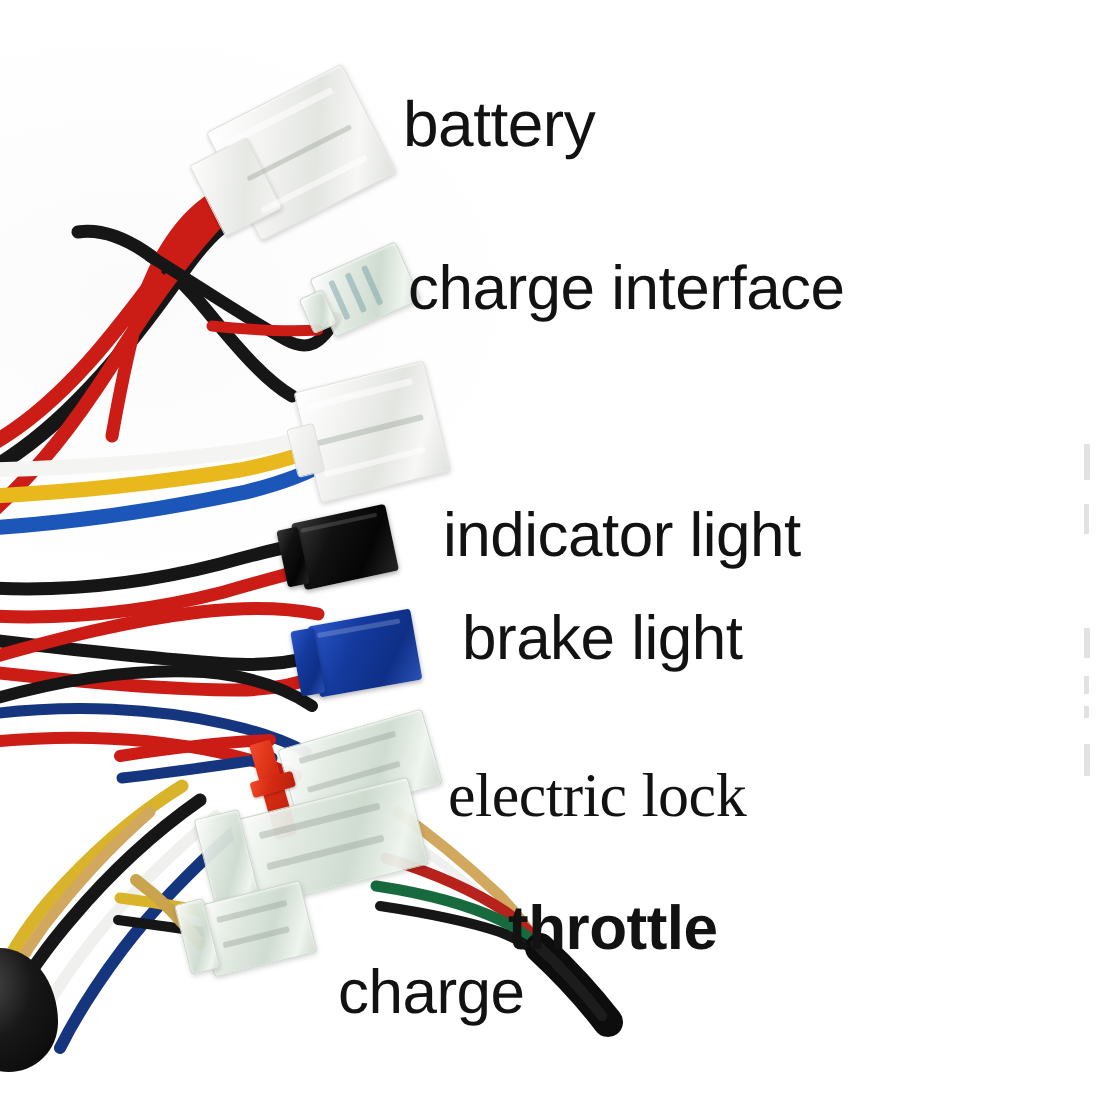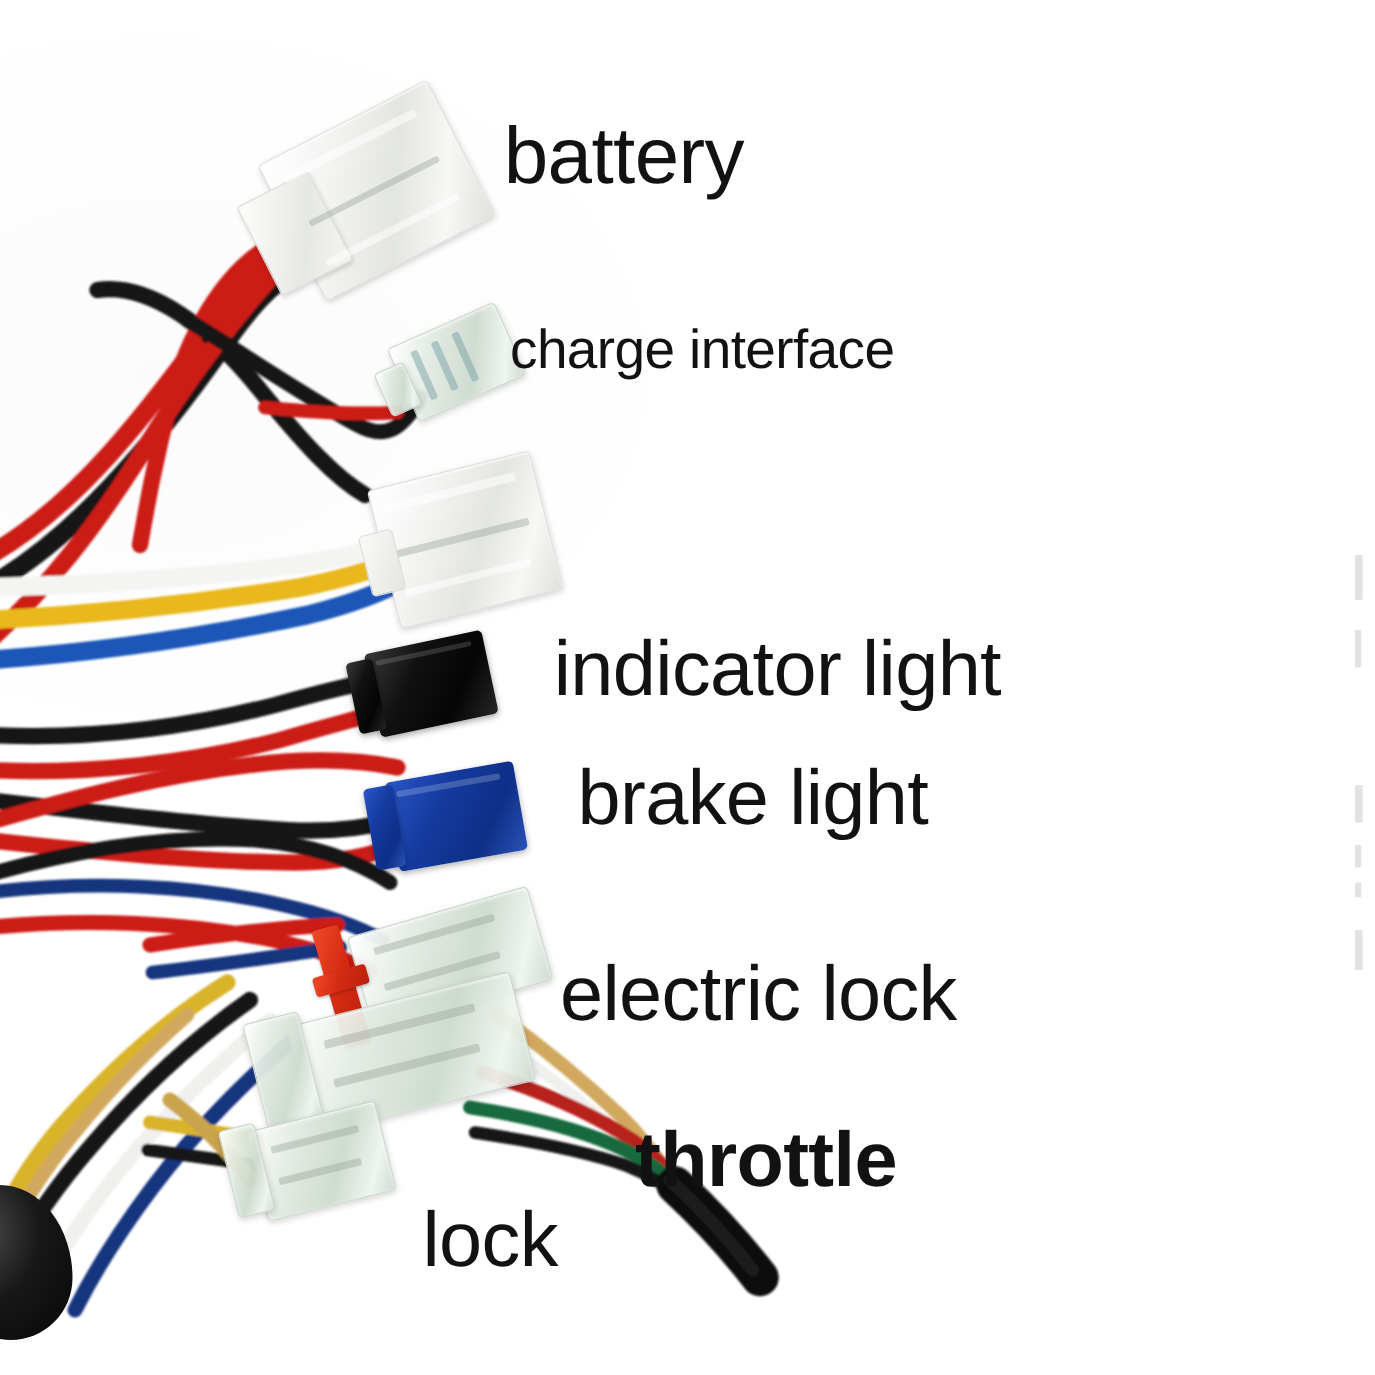--- a/index.html
+++ b/index.html
@@ -206,20 +206,20 @@
   <div class="corner-blob" style="left:-54px;top:948px;width:112px;height:124px;border-radius:48% 52% 44% 56% / 40% 60% 40% 60%;"></div>
 
   <div class="edge-mark" style="left:1084px;top:444px;width:6px;height:36px;"></div>
   <div class="edge-mark" style="left:1084px;top:504px;width:5px;height:30px;"></div>
   <div class="edge-mark" style="left:1084px;top:628px;width:6px;height:30px;"></div>
   <div class="edge-mark" style="left:1084px;top:676px;width:5px;height:18px;"></div>
   <div class="edge-mark" style="left:1084px;top:706px;width:5px;height:12px;"></div>
   <div class="edge-mark" style="left:1084px;top:744px;width:6px;height:32px;"></div>
 
   <div class="label" style="left:403px;top:92px;font-size:64px;">battery</div>
-  <div class="label" style="left:408px;top:258px;font-size:44px;">charge interface</div>
+  <div class="label" style="left:408px;top:258px;font-size:62px;">charge interface</div>
   <div class="label" style="left:462px;top:608px;font-size:62px;">brake light</div>
   <div class="label" style="left:443px;top:505px;font-size:62px;">indicator light</div>
-  <div class="label" style="left:448px;top:765px;font-size:62px;">electric lock</div>
+  <div class="label" style="left:448px;top:765px;font-size:62px;font-family:Liberation Serif, serif;">electric lock</div>
   <div class="label" style="left:508px;top:898px;font-size:62px;font-weight:bold;">throttle</div>
-  <div class="label" style="left:338px;top:962px;font-size:62px;">lock</div>
+  <div class="label" style="left:338px;top:962px;font-size:62px;">charge</div>
 
 </div>
 
 </body></html>

